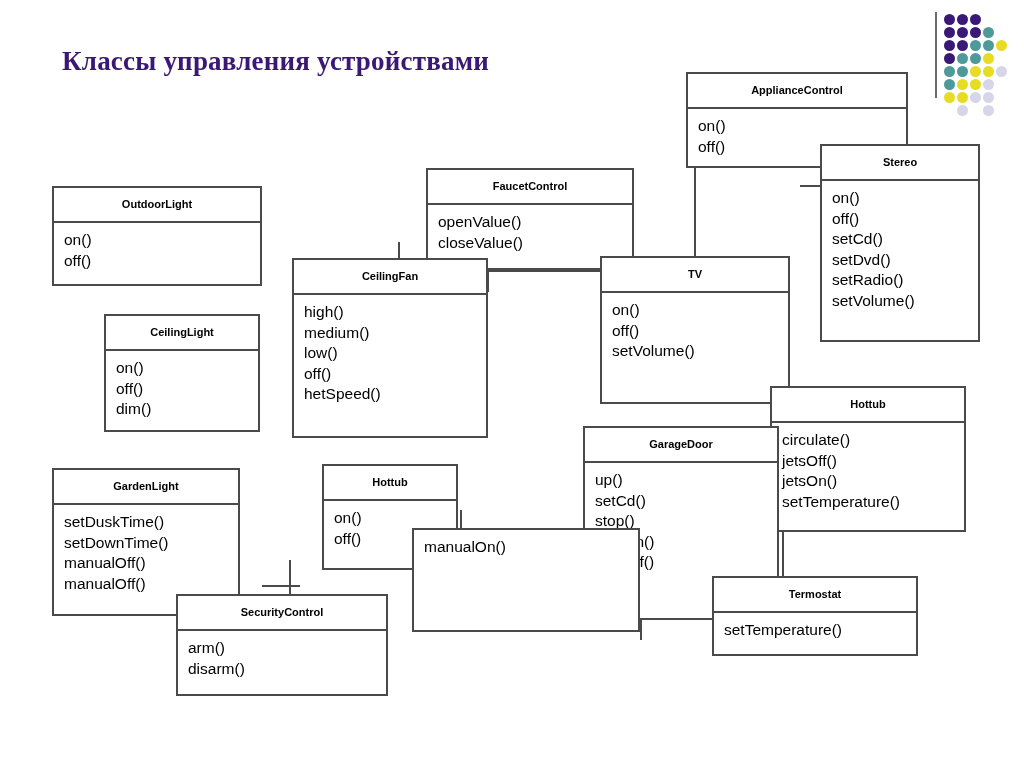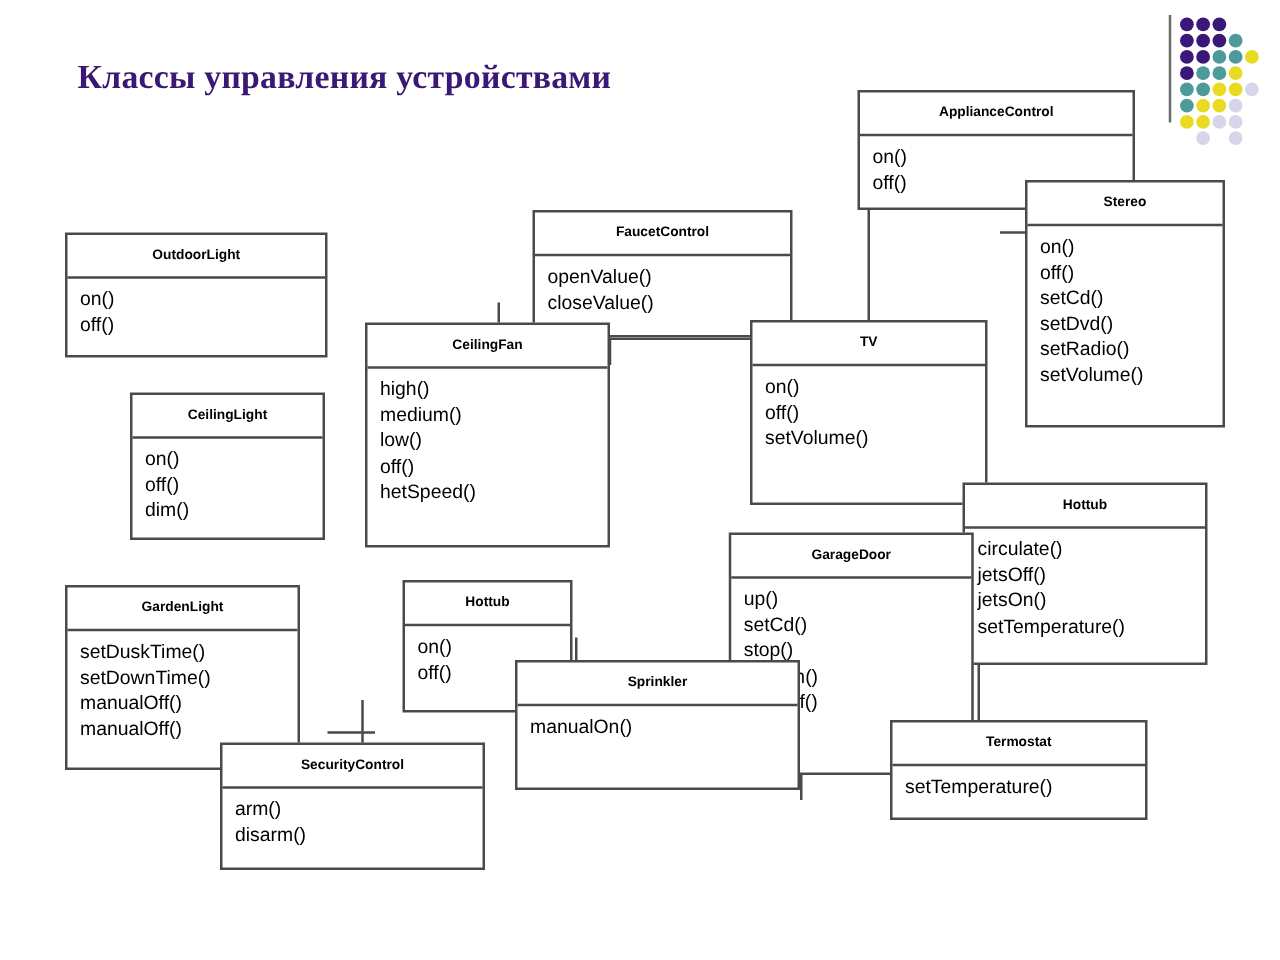--- a/index.html
+++ b/index.html
@@ -252,21 +252,20 @@
 
   <div class="uml" style="left:322px; top:464px; width:136px; height:106px;">
     <div class="uml-title">Hottub</div>
     <div class="uml-ops">
         <div>on()</div>
         <div>off()</div>
       </div>
   </div>
 
   <div class="uml" style="left:412px; top:528px; width:228px; height:104px;">
-    <div class="uml-title">Sprinkler</div>
     <div class="uml-ops">
         <div>manualOn()</div>
       </div>
   </div>
 
   <div class="uml" style="left:712px; top:576px; width:206px; height:80px;">
     <div class="uml-title">Termostat</div>
     <div class="uml-ops">
         <div>setTemperature()</div>
       </div>

